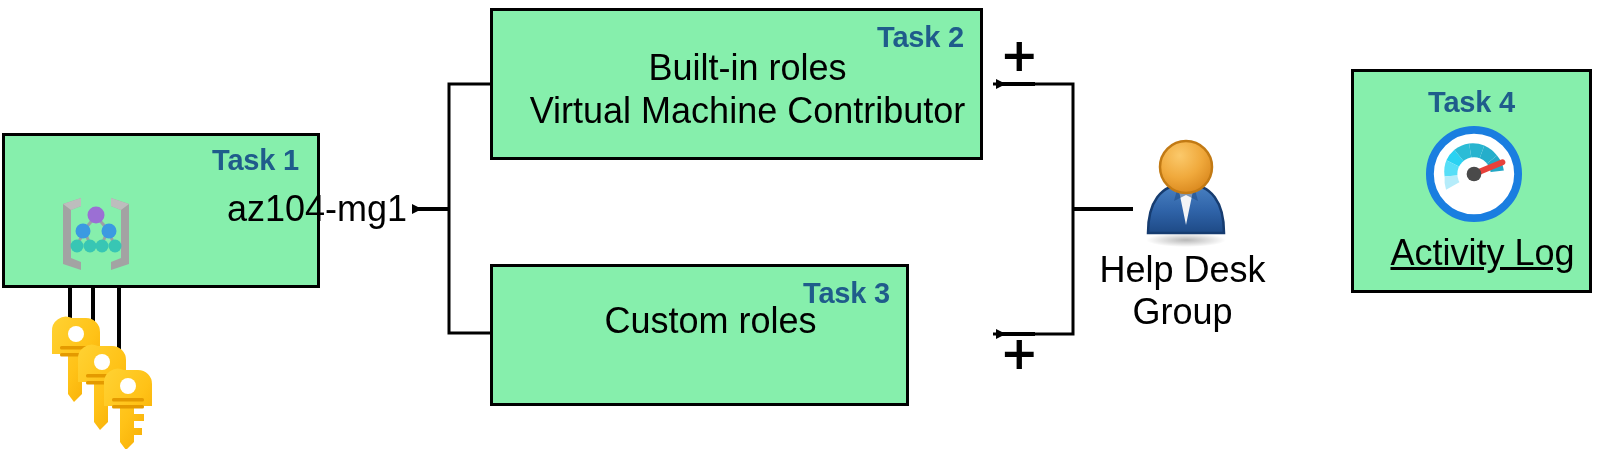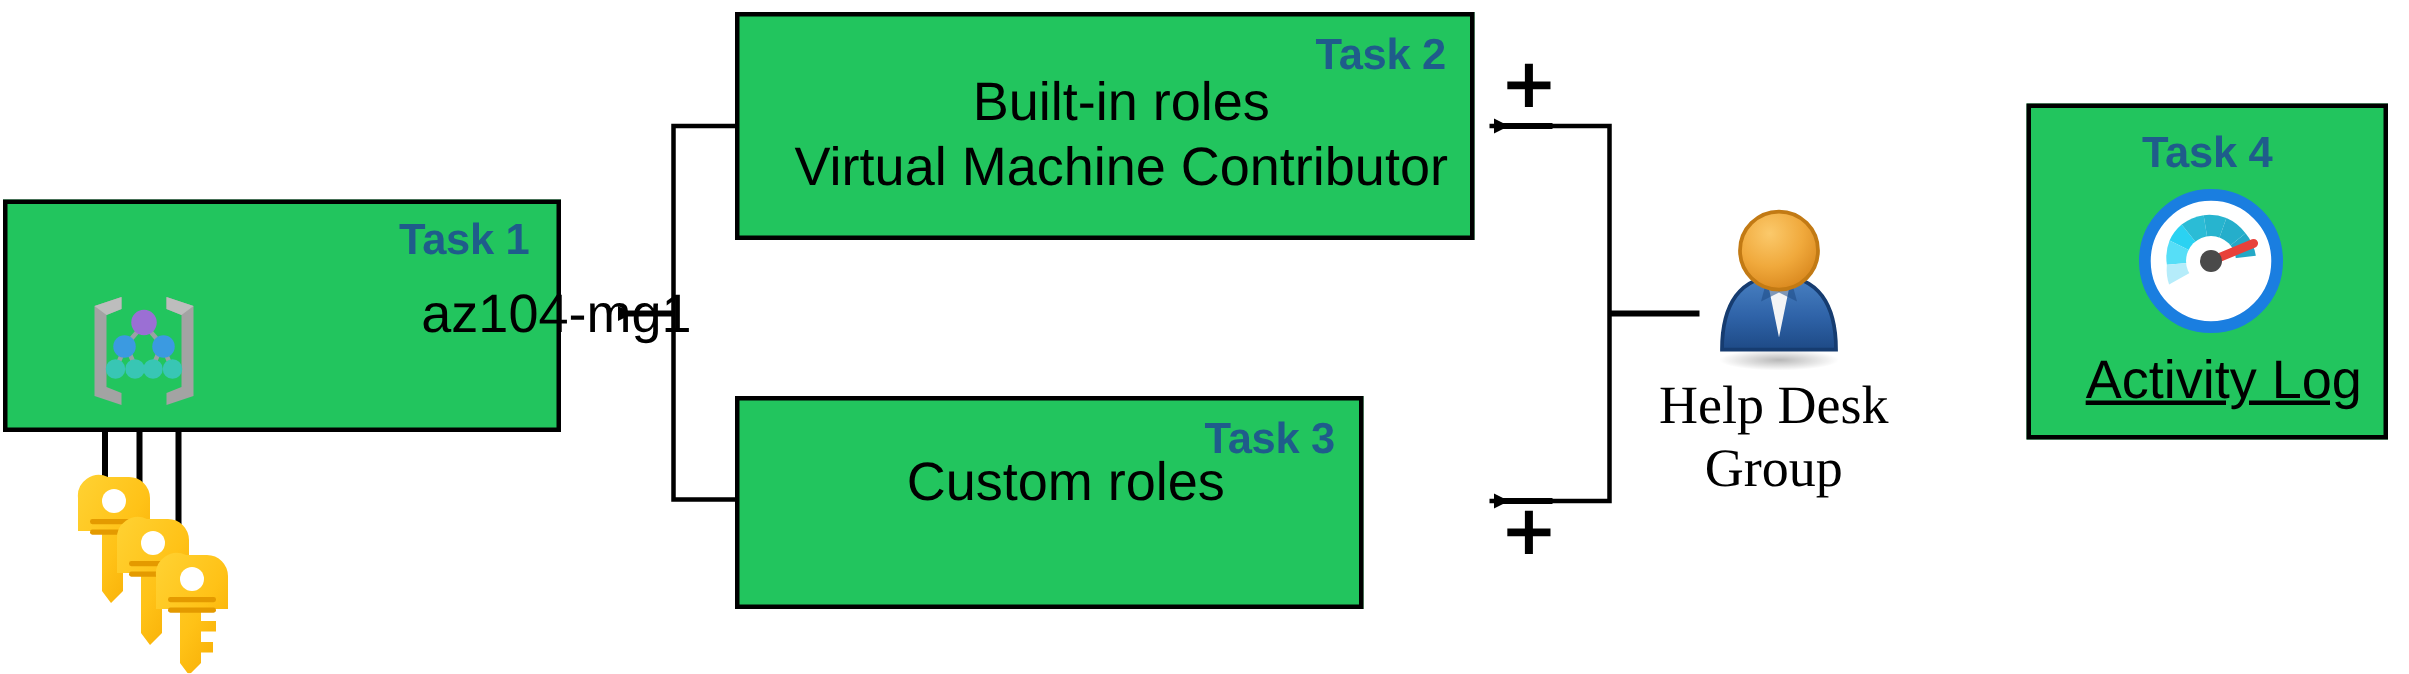--- a/index.html
+++ b/index.html
@@ -9,21 +9,21 @@
   }
   #canvas{
     position:relative;
     width:1606px;
     height:449px;
     background:#ffffff;
     overflow:hidden;
   }
   .box{
     position:absolute;
-    background:#22c55e;
+    background:#86efac;
     border:3px solid #000000;
     box-sizing:border-box;
   }
   .task-label{
     position:absolute;
     font-weight:bold;
     color:#1F5C8B;
     font-size:29px;
     letter-spacing:-0.2px;
     white-space:nowrap;
@@ -94,21 +94,21 @@
     <g>
       <path d="M70,355 L70,248" stroke="#000" stroke-width="4" fill="none"></path>
       <path d="M70,238 L62,256 L78,256 z" fill="#000"></path>
       <path d="M93,375 L93,248" stroke="#000" stroke-width="4" fill="none"></path>
       <path d="M93,238 L85,256 L101,256 z" fill="#000"></path>
       <path d="M119,400 L119,262 " stroke="#000" stroke-width="4" fill="none"></path>
       <path d="M119,252 L111,270 L127,270 z" fill="#000"></path>
     </g>
   </svg>
 
-  <div class="box" style="left:2px;top:133px;width:372px;height:155px;">
+  <div class="box" style="left:2px;top:133px;width:318px;height:155px;">
     <span class="task-label" style="right:18px;top:8px;">Task 1</span>
     <span class="box-text" style="top:52px;padding-left:90px;text-align:right;">az104-mg1</span>
 
     <span class="icon-abs" style="left:48px;top:170px;">
       <svg width="86" height="90" viewBox="0 0 86 90" style="position:absolute;left:0;top:-116px;">
 
         <path d="M28,8 L10,14 L10,74 L28,80 L28,72 L18,68 L18,20 L28,16 z" fill="#a3a3a3"></path>
         <path d="M28,8 L10,14 L18,20 L28,16 z" fill="#bdbdbd"></path>
 
         <path d="M58,8 L76,14 L76,74 L58,80 L58,72 L68,68 L68,20 L58,16 z" fill="#a3a3a3"></path>
@@ -139,21 +139,21 @@
     <span class="box-text" style="top:79px;">Virtual Machine Contributor</span>
   </div>
   <span class="plus" style="left:1000px;top:32px;">+</span>
 
   <div class="box" style="left:490px;top:264px;width:419px;height:142px;">
     <span class="task-label" style="right:16px;top:10px;">Task 3</span>
     <span class="box-text" style="top:33px;">Custom roles</span>
   </div>
   <span class="plus" style="left:1000px;top:330px;">+</span>
 
-  <div class="icon-abs" style="left:1090px;top:139px;width:185px;height:190px;font-family:Liberation Serif, serif;">
+  <div class="icon-abs" style="left:1090px;top:139px;width:185px;height:190px;">
     <span class="icon-abs" style="left:50px;top:0px;">
       <svg width="92" height="108" viewBox="0 0 92 108">
         <defs>
           <radialGradient id="headG" cx="38%" cy="28%" r="78%">
             <stop offset="0%" stop-color="#fbc96b"></stop>
             <stop offset="55%" stop-color="#f0a93c"></stop>
             <stop offset="100%" stop-color="#d8861c"></stop>
           </radialGradient>
           <linearGradient id="bodyG" x1="0" y1="0" x2="0" y2="1">
             <stop offset="0%" stop-color="#4a82c3"></stop>

